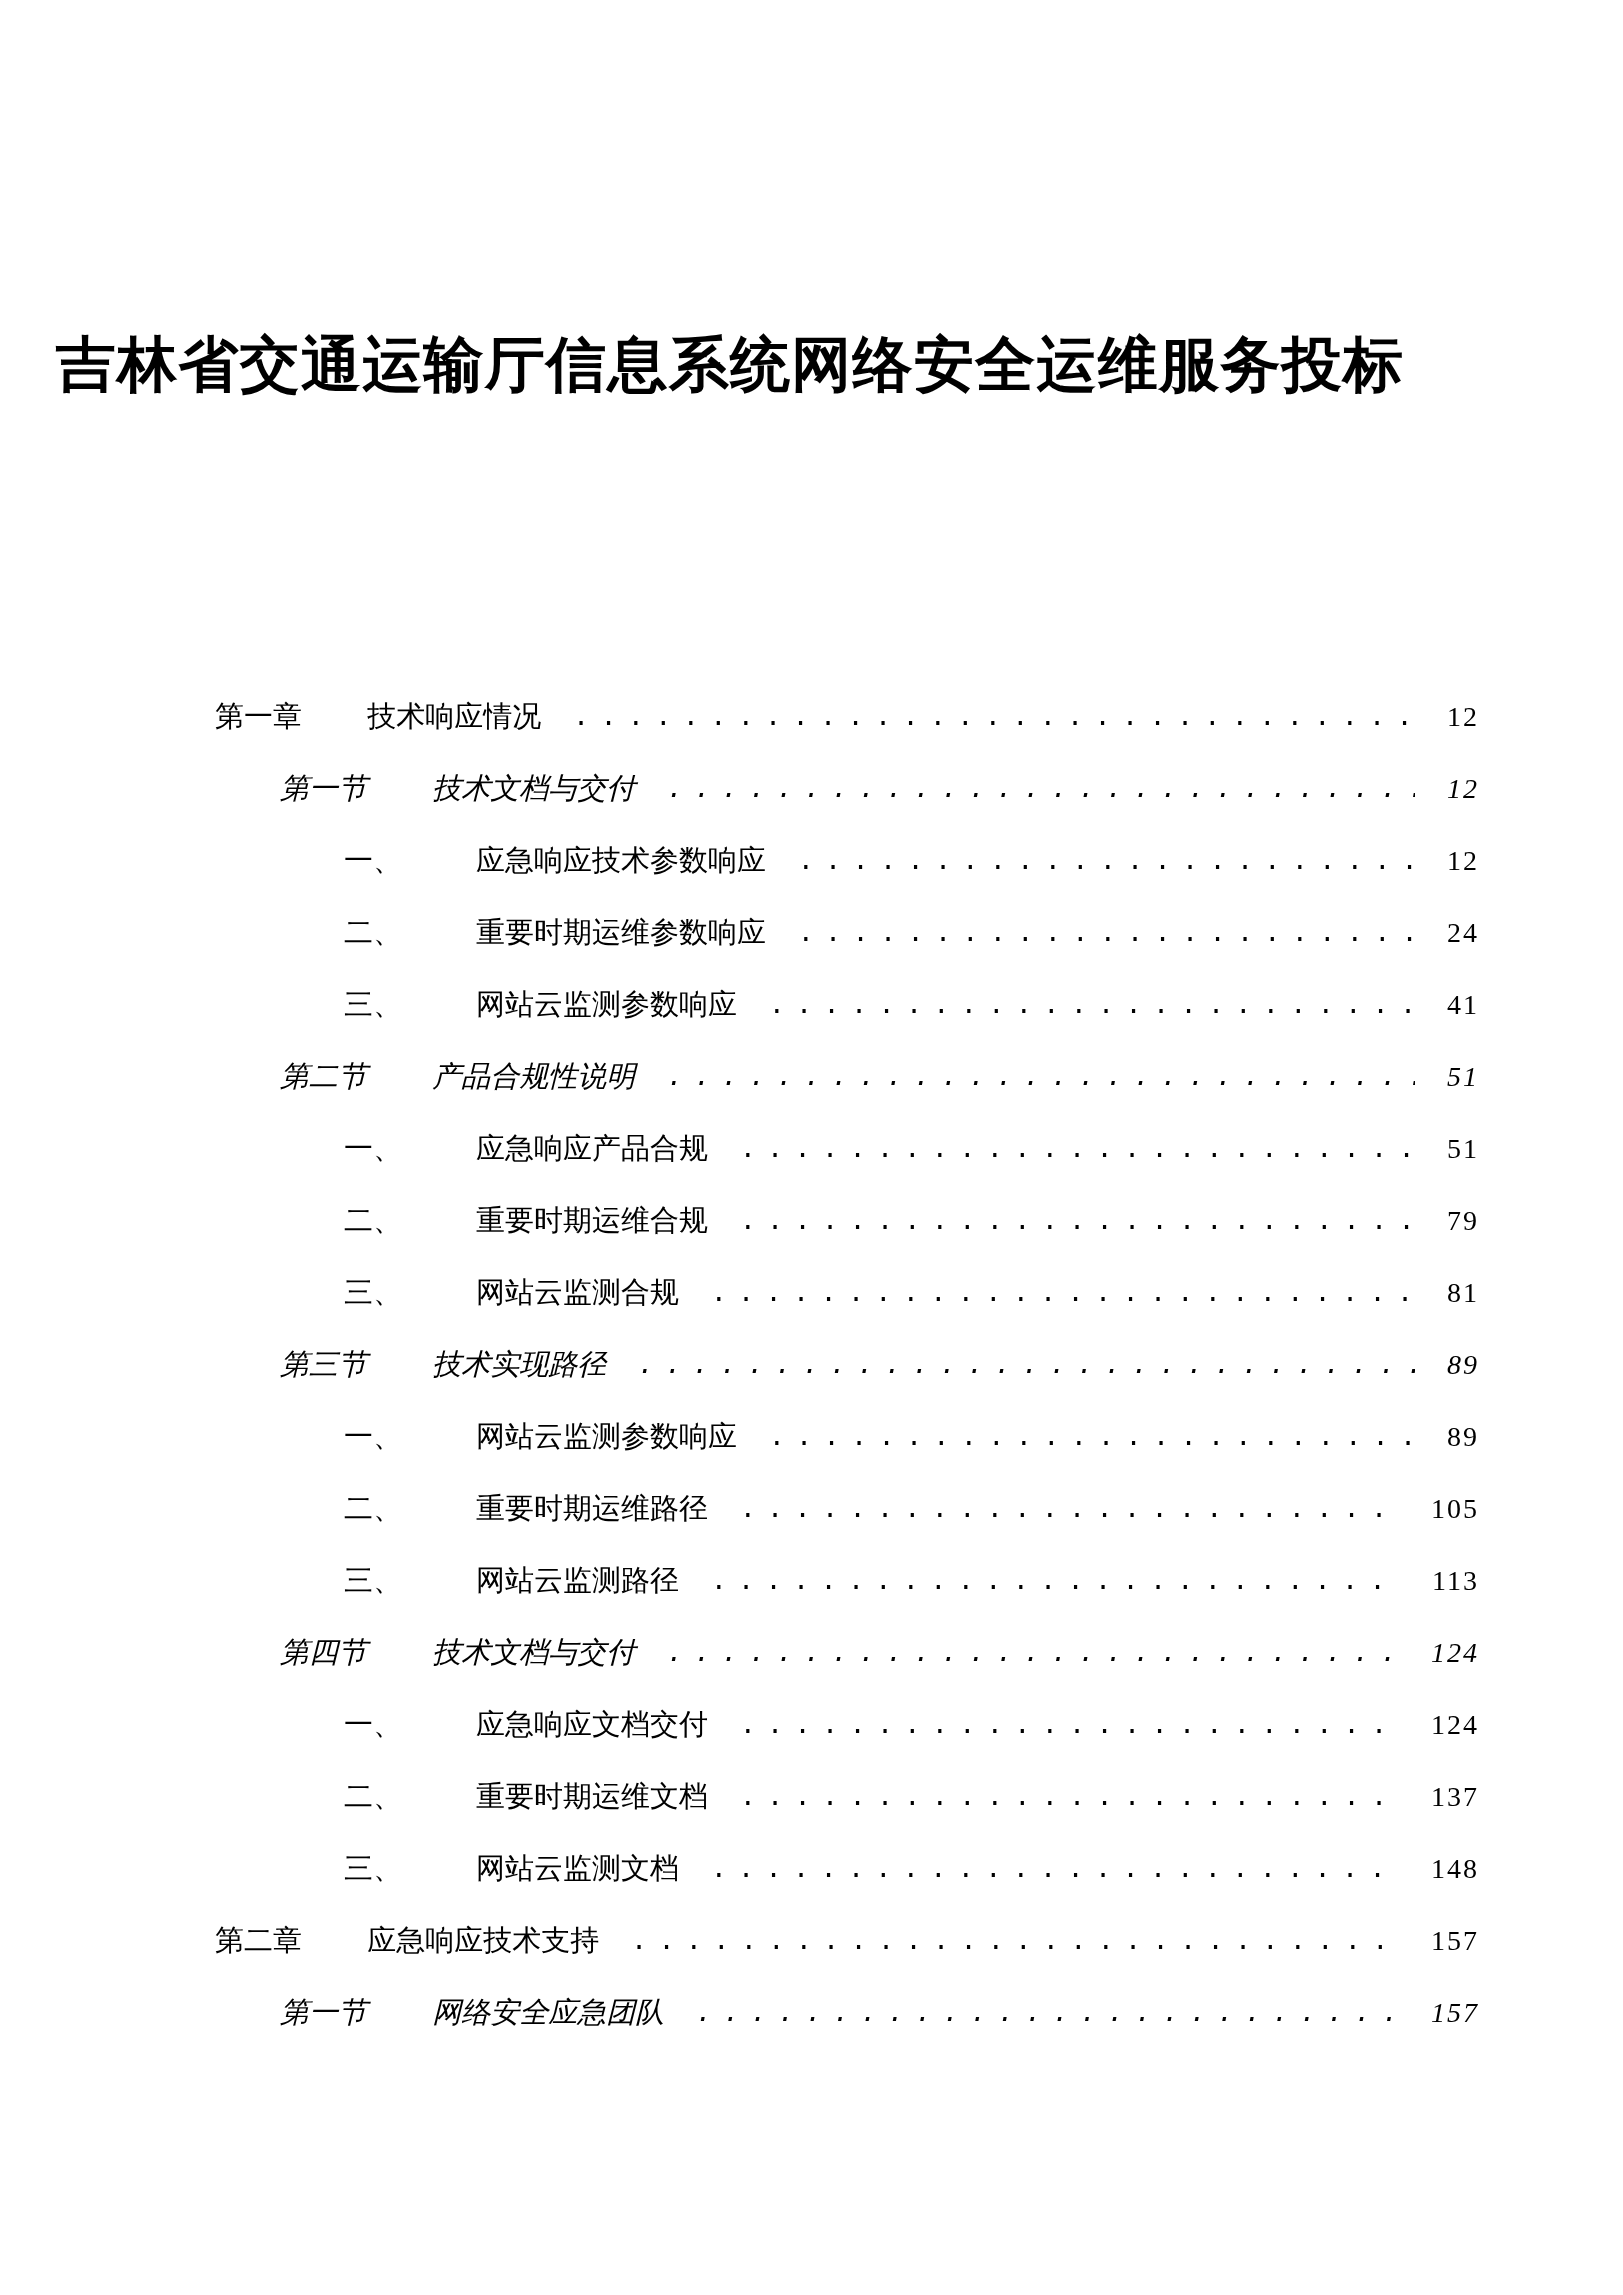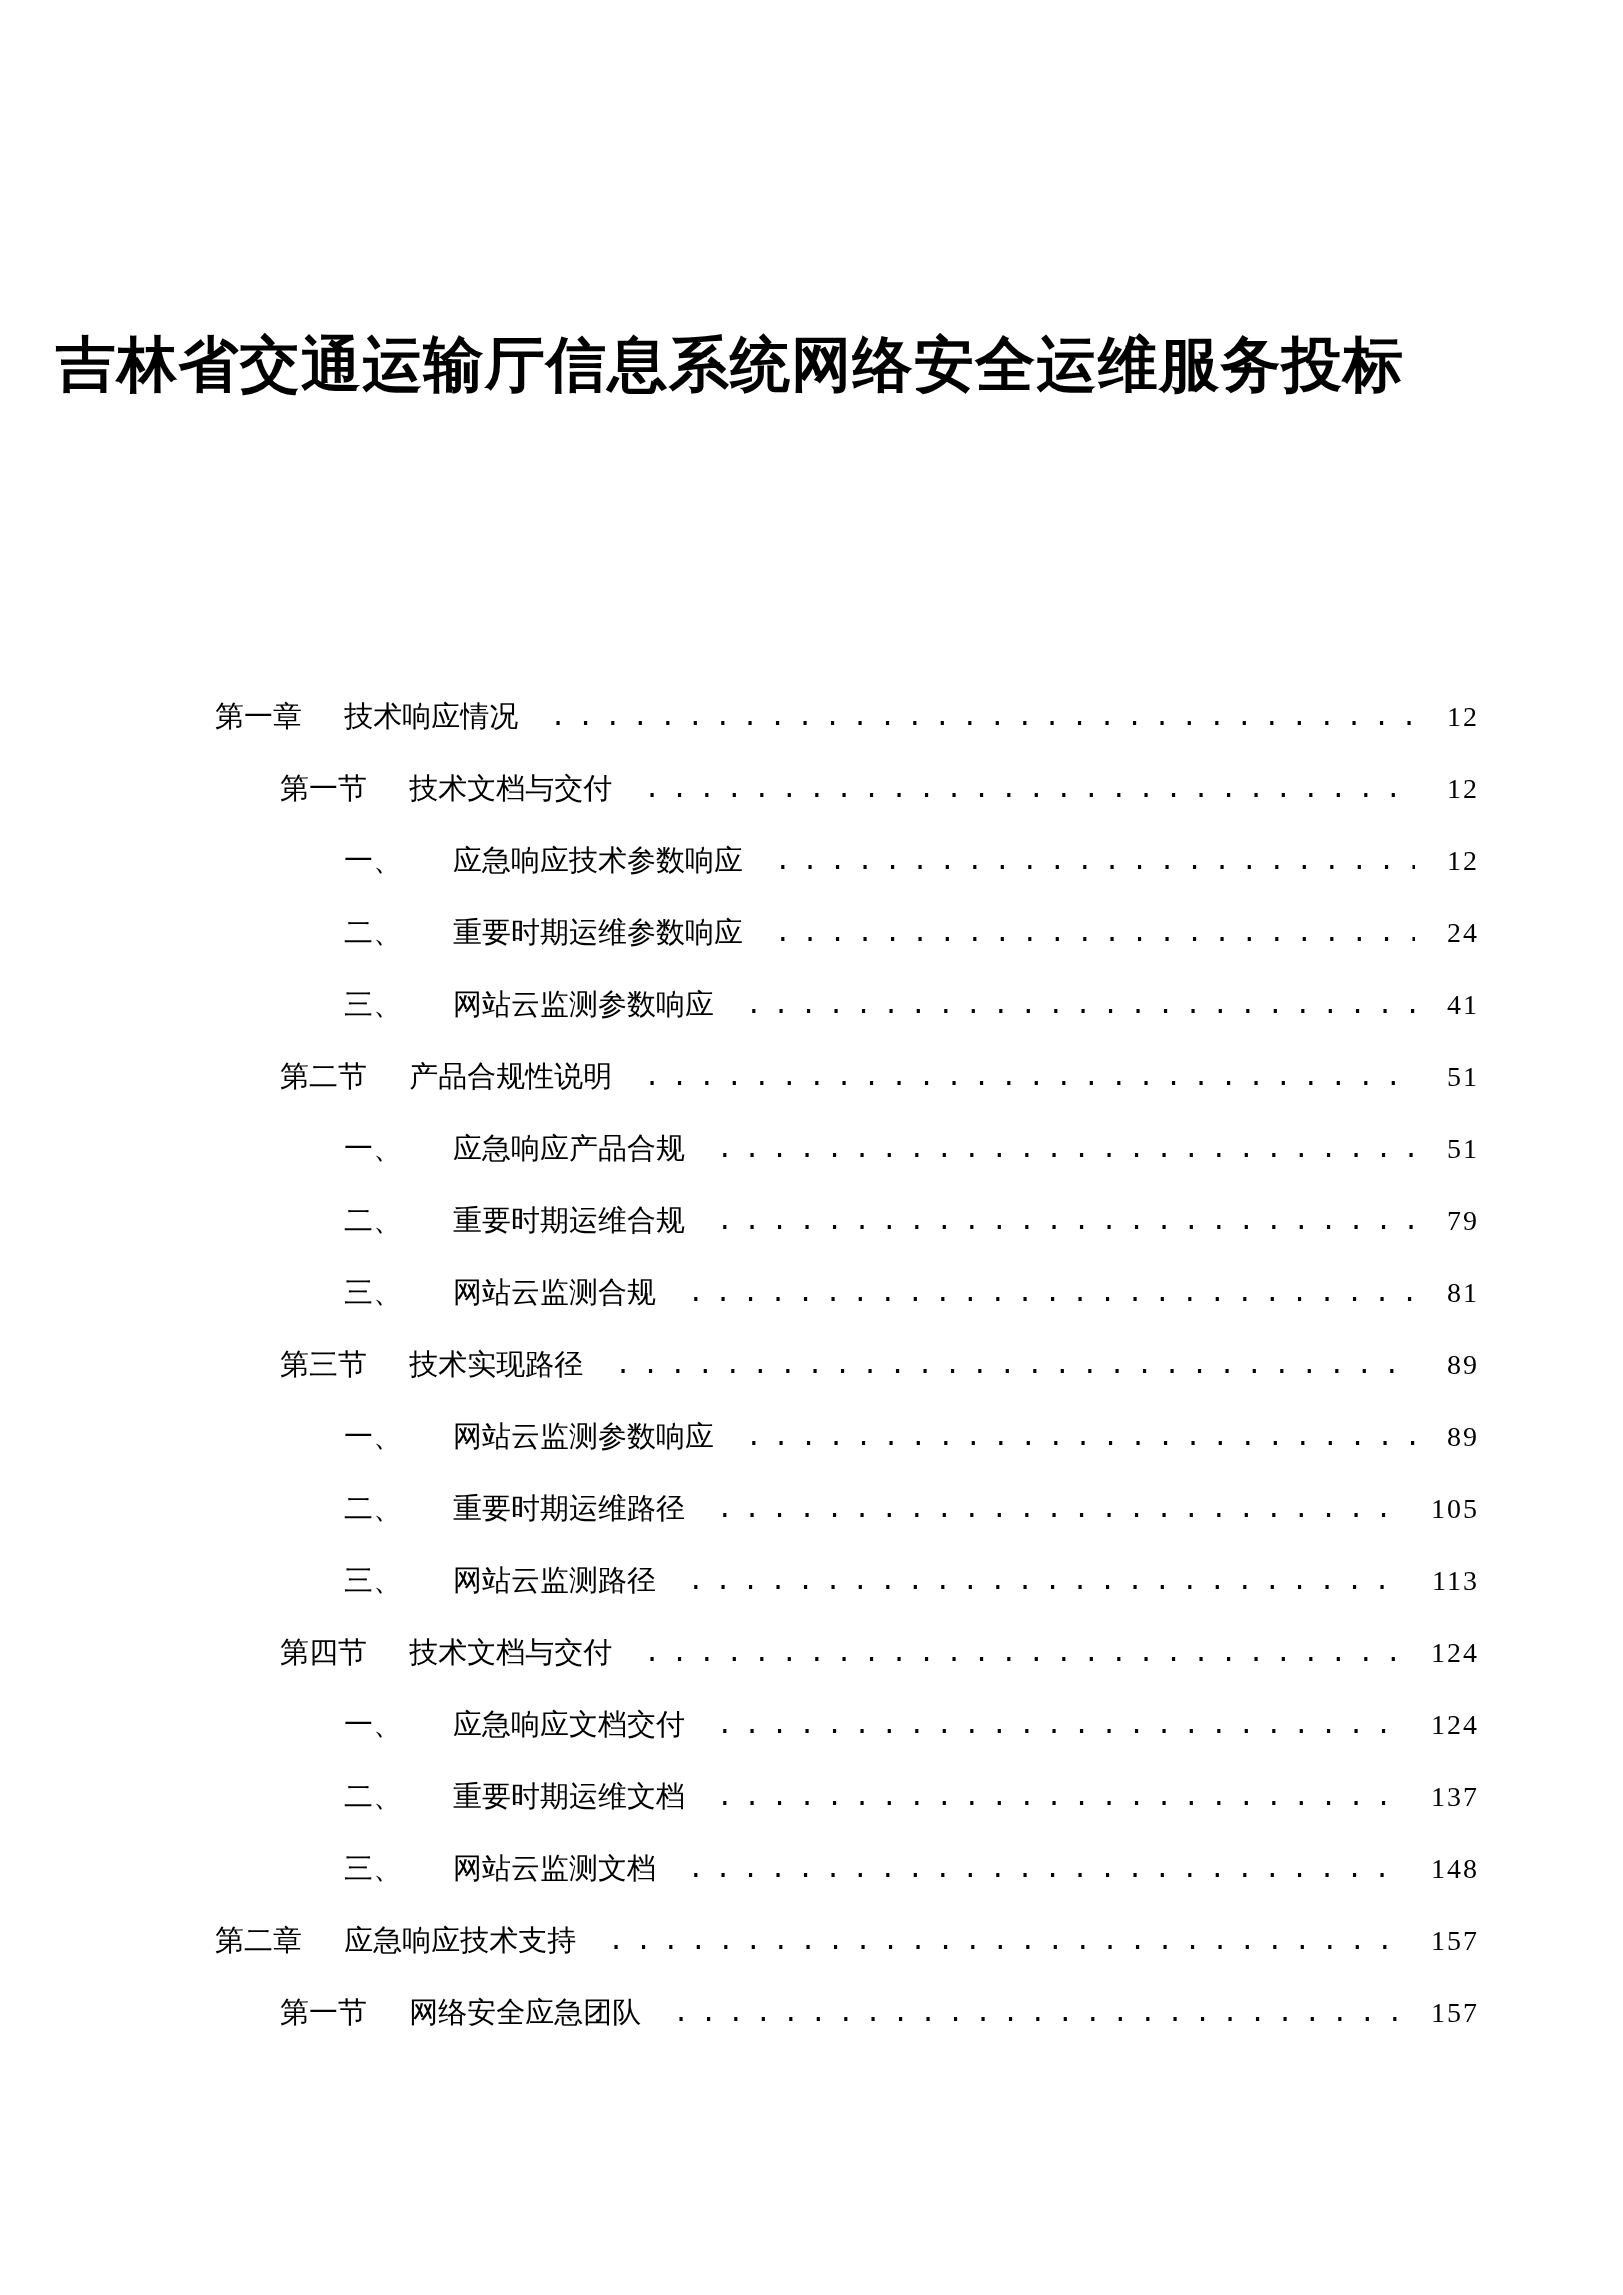--- a/index.html
+++ b/index.html
@@ -13,26 +13,26 @@
     .title.l1 { top: 334px; }
     .title.l2 { top: 458px; }
     .toc { position: absolute; left: 0; top: 697px; width: 1623px; }
     .row {
       position: absolute; left: 0; height: 39px; display: flex; align-items: flex-end;
       font-family: "DejaVu Serif", "Liberation Serif", serif; font-size: 29px; line-height: 39px;
       right: 144px;
       gap: 24px;
     }
     .row.lv0 { padding-left: 215px; }
-    .row.lv1 { padding-left: 280px; }
+    .row.lv1 { padding-left: 280px; font-style: italic; }
     .row.lv2 { padding-left: 344px; }
     .num { white-space: pre; }
     .lv2 .num { display: inline-block; width: 85px; }
     .lv0 .num, .lv1 .num { margin-right: 18.3px; }
-    .label { white-space: nowrap; }
+    .label { white-space: nowrap; margin-left: 23px; }
     .leader {
       flex: 1; overflow: hidden; white-space: nowrap; margin: 0 7.9px;
       letter-spacing: 11.8px; color: #000; font-family: "DejaVu Sans Mono", monospace; font-size: 26px;
     }
     .page-num { white-space: nowrap; font-family: "Liberation Serif", "DejaVu Serif", serif; font-size: 28px; letter-spacing: 2px; }
   </style>
 </head>
 <body>
 
 <div class="page">

